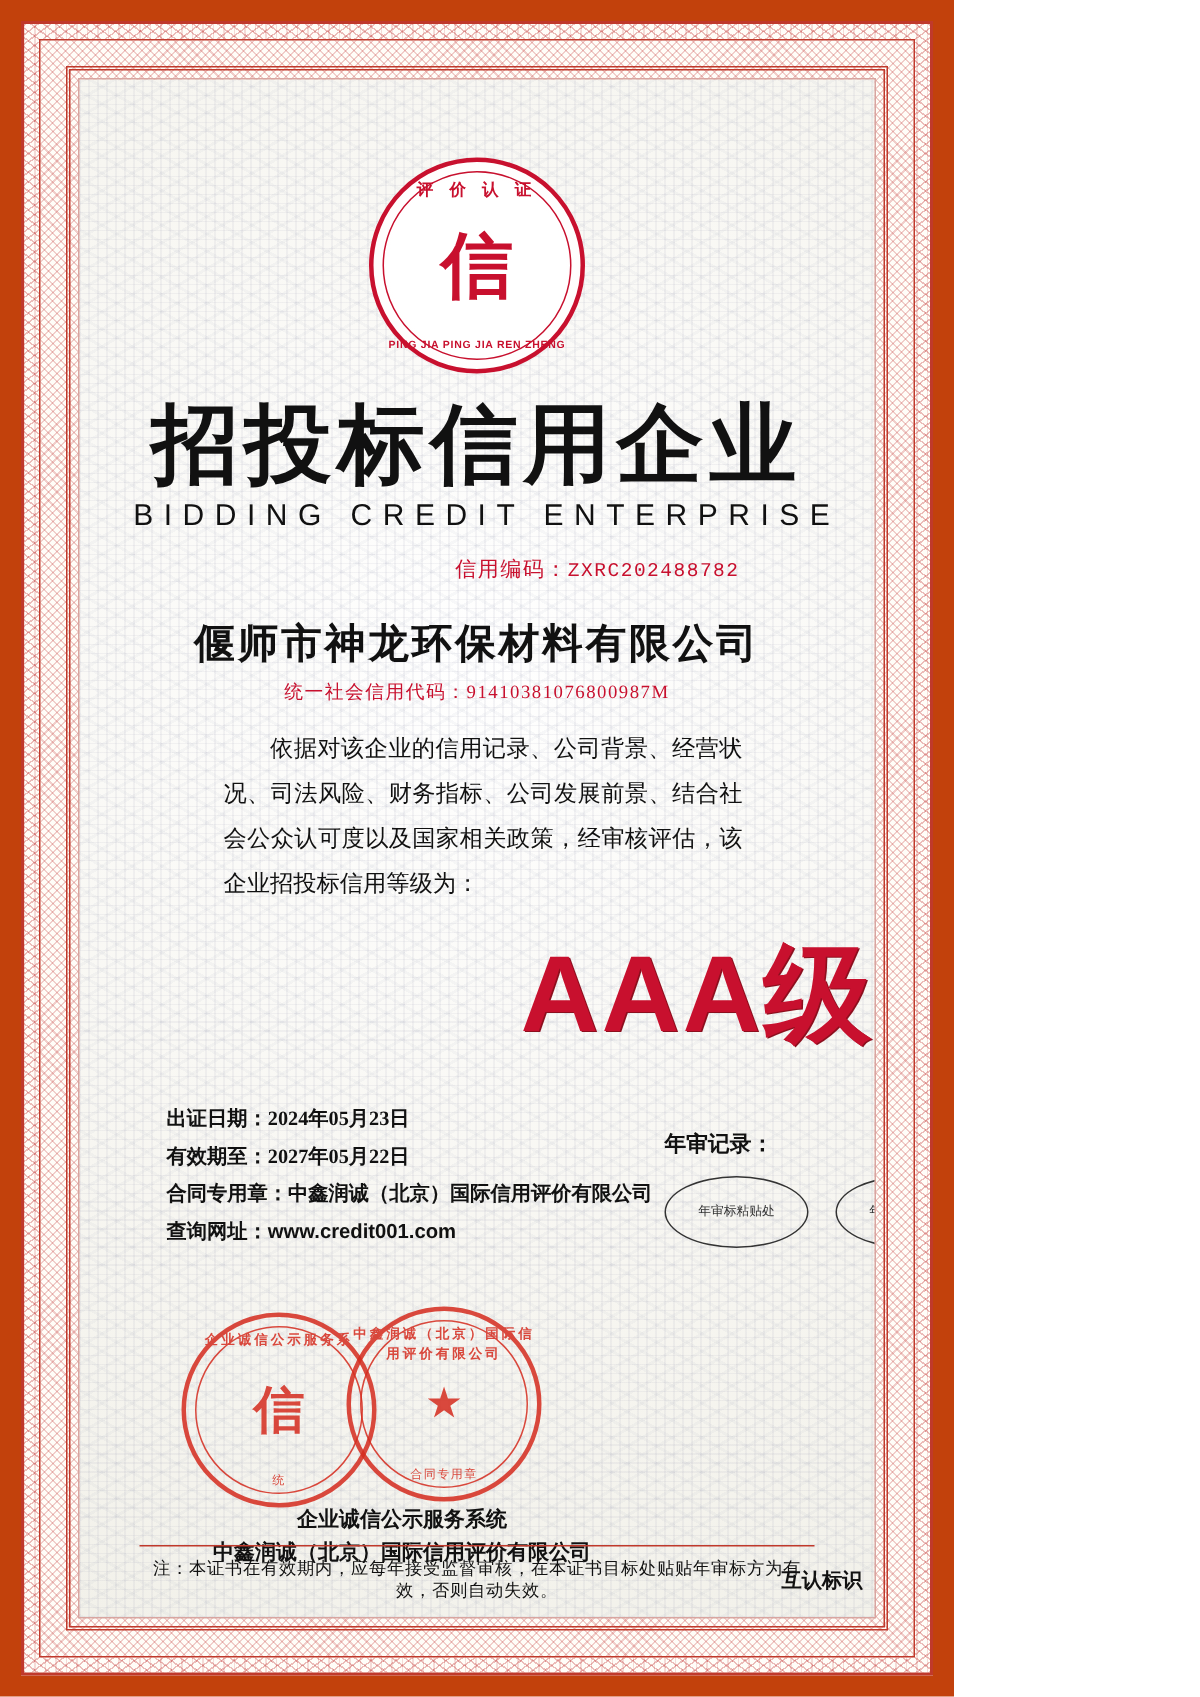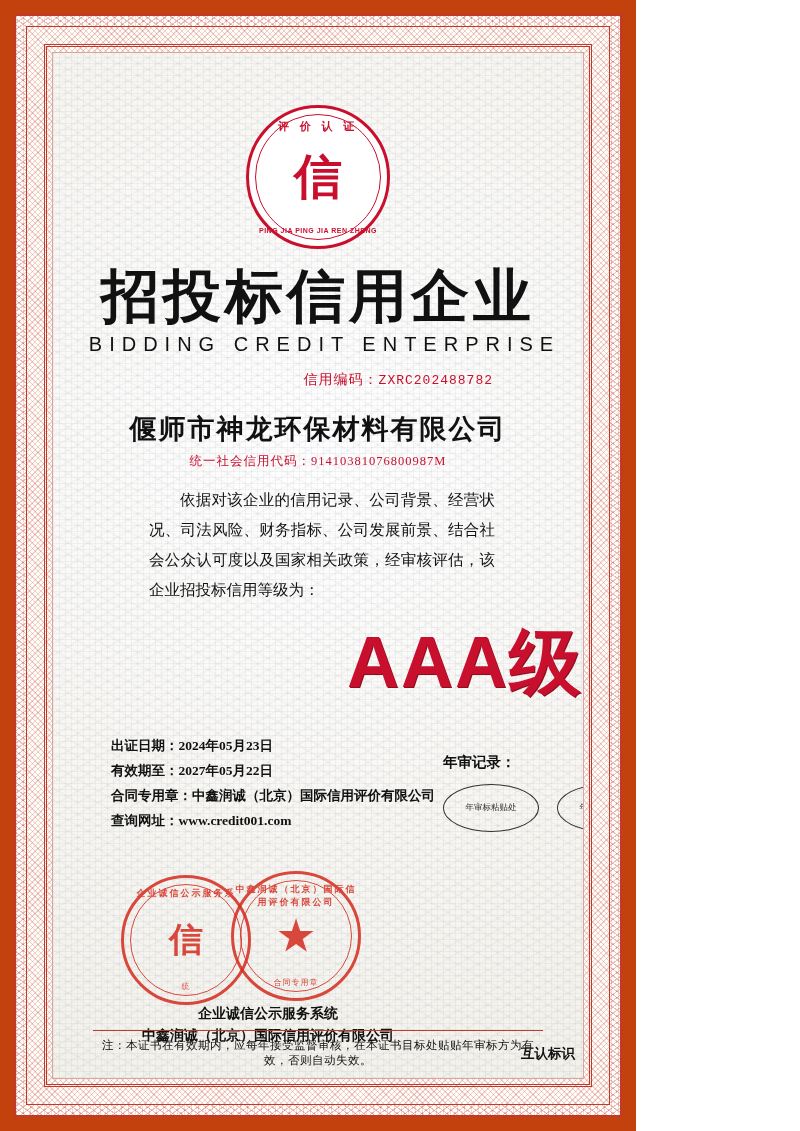--- a/index.html
+++ b/index.html
@@ -119,35 +119,35 @@
     text-shadow:1px 1px 0 #8d0f1e;
   }
 
   
   .details{
     position:absolute;left:58px;top:680px;font-size:13.5px;line-height:25px;color:#111;
   }
   .details .row{white-space:nowrap;}
   .details .lbl{font-weight:bold;}
   .details .val{font-weight:bold;}
-  .details .url{font-family:Liberation Serif, serif;}
+  .details .url{font-family:Liberation Sans, sans-serif;}
 
   .annual{
     position:absolute;left:390px;top:700px;
   }
   .annual .ann-title{font-size:14.5px;font-weight:bold;color:#111;}
   .annual .circles{margin-top:12px;display:flex;gap:18px;}
   .annual .circle{
     width:94px;height:46px;border:1px solid #333;border-radius:50%;
     display:flex;align-items:center;justify-content:center;
     font-size:8.5px;color:#333;
   }
 
   
-  .seals{position:absolute;left:50px;right:23px;top:822px;height:130px;}
+  .seals{position:absolute;left:50px;right:23px;top:822px;height:130px;font-family:Liberation Mono, monospace;}
   .seal{
     position:absolute;width:124px;height:124px;border-radius:50%;
     border:3px solid #d52b1e;opacity:.85;
   }
   .seal .ring{position:absolute;inset:6px;border:1px solid #d52b1e;border-radius:50%;}
   .seal .around{
     position:absolute;left:0;right:0;top:9px;text-align:center;
     font-size:9px;color:#d52b1e;letter-spacing:2px;font-weight:bold;
   }
   .seal .around-bottom{

